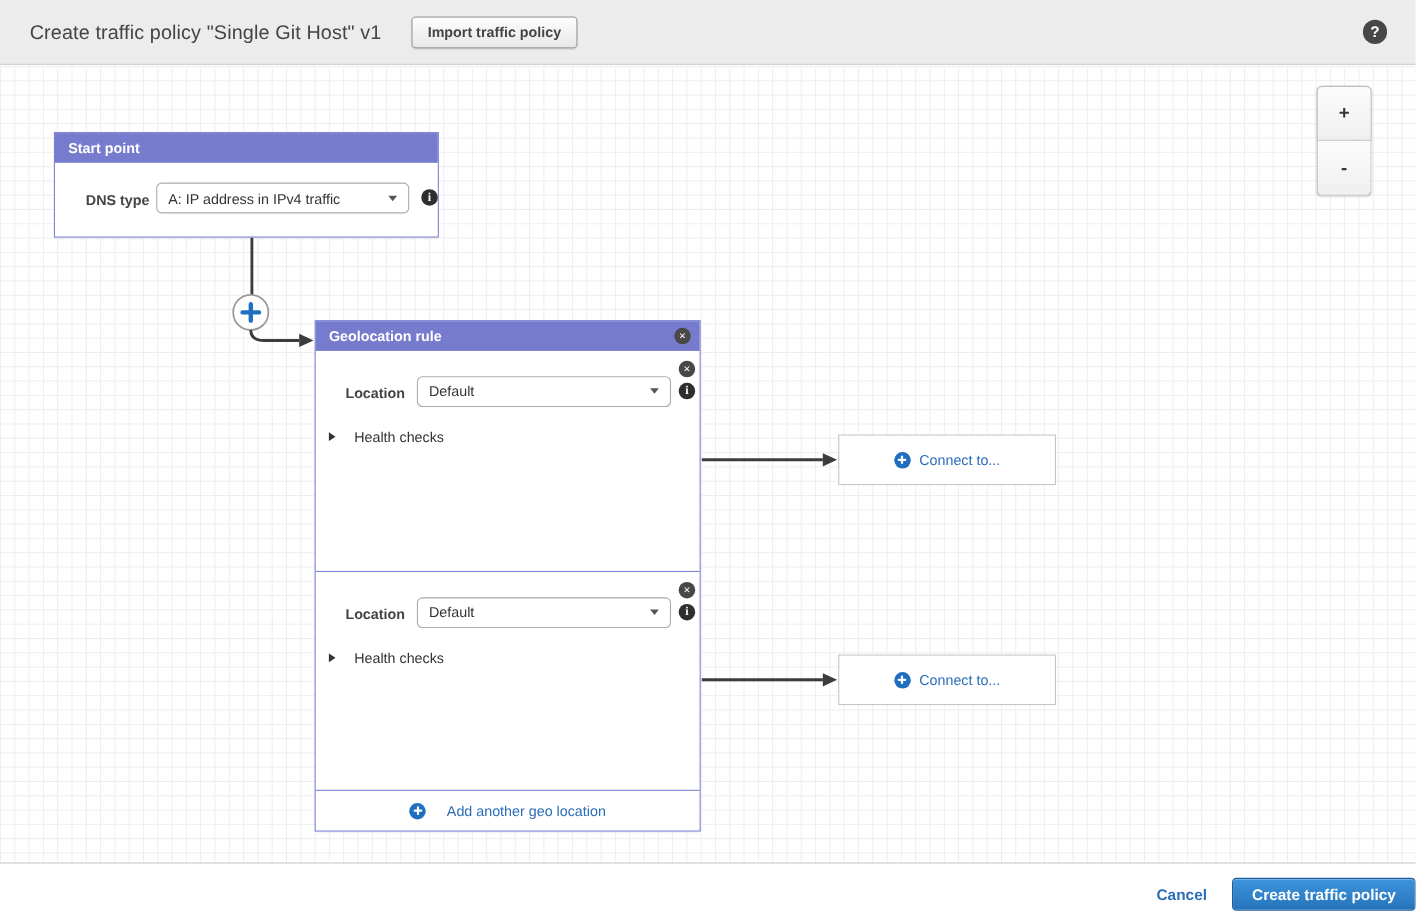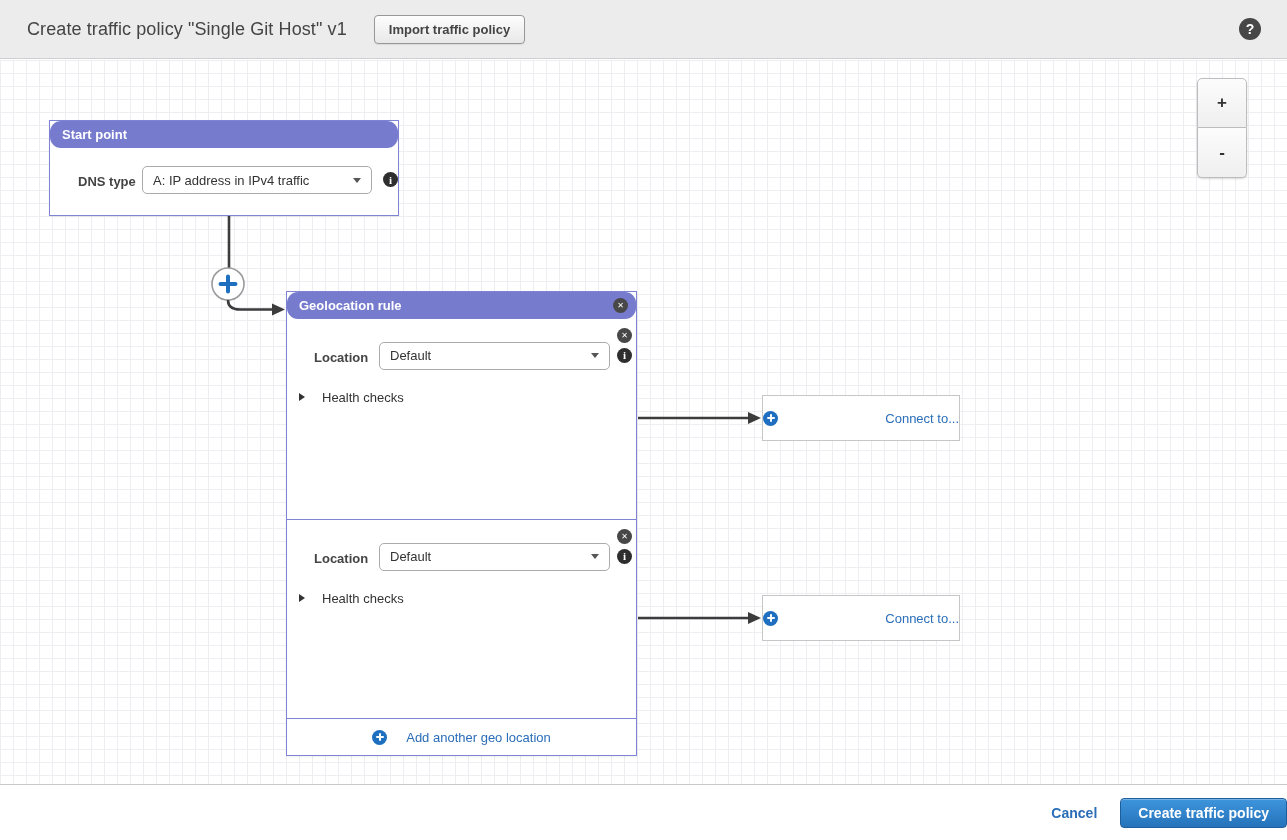--- a/index.html
+++ b/index.html
@@ -71,21 +71,21 @@
     font-size:17px; font-weight:bold; color:#333;
     cursor:pointer; font-family:inherit;
   }
   .zoom-btn.zin { border-radius:5px 5px 0 0; }
   .zoom-btn.zout { border-radius:0 0 5px 5px; border-top:none; }
 
   
   .node-header {
     height:27px; background:var(--purple-header); color:#fff;
     font-size:13px; font-weight:bold;
-    display:flex; align-items:center; padding:0 8px 0 12px;border-radius:11px;
+    display:flex; align-items:center; padding:0 8px 0 12px;
   }
   .node-header .spacer { flex:1; }
 
   
   .start-point {
     position:absolute; left:49px; top:60px; width:350px; height:96px;
     background:#fff; border:1px solid var(--purple-border);
     box-shadow:0 1px 2px rgba(0,0,0,0.06);
   }
   .start-body { position:relative; height:54px; }
@@ -156,21 +156,21 @@
   .plus-circle::before, .plus-circle::after {
     content:""; position:absolute; background:#fff; border-radius:1px;
   }
   .plus-circle::before { left:3.5px; top:6.5px; width:8px; height:2px; }
   .plus-circle::after  { left:6.5px; top:3.5px; width:2px; height:8px; }
 
   
   .connect-box {
     position:absolute; left:762px; width:198px; height:46px;
     background:#fff; border:1px solid #C6C6C6;
-    display:flex; align-items:center; justify-content:space-between; gap:8px;
+    display:flex; align-items:center; justify-content:center; gap:8px;
     cursor:pointer;
   }
   .connect-box.first { top:335px; }
   .connect-box.second { top:535px; }
 
   
   .action-bar {
     position:absolute; left:0; bottom:0; width:1287px; height:54px;
     background:#fff;
     display:flex; align-items:center; justify-content:flex-end;

